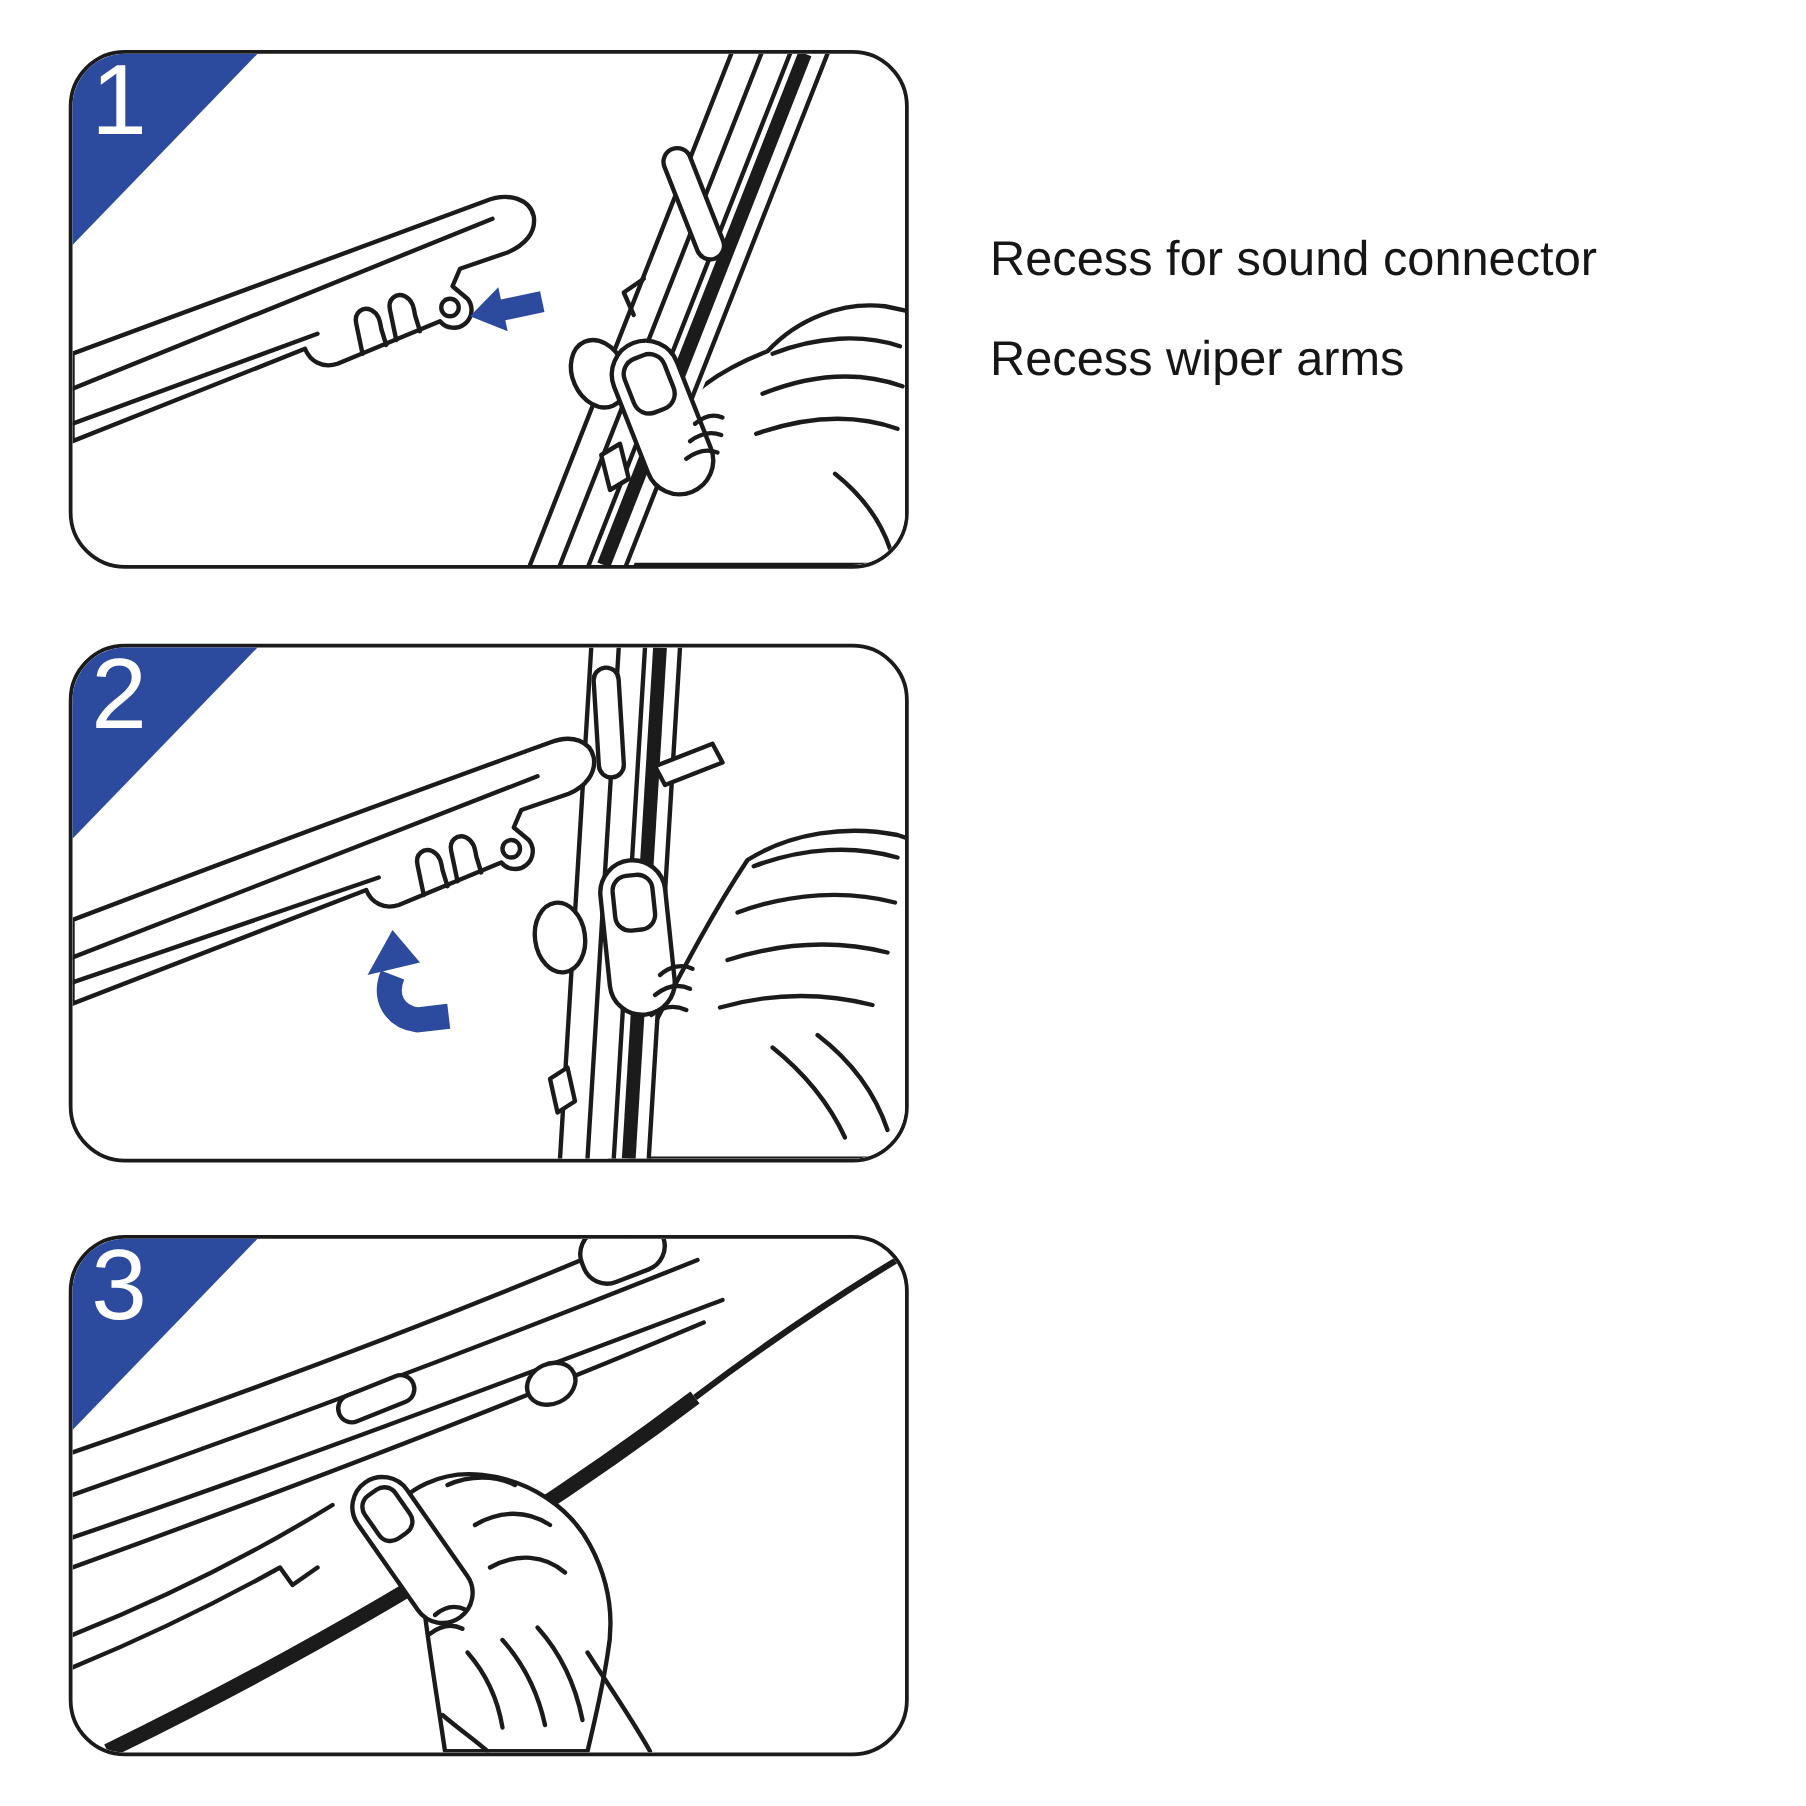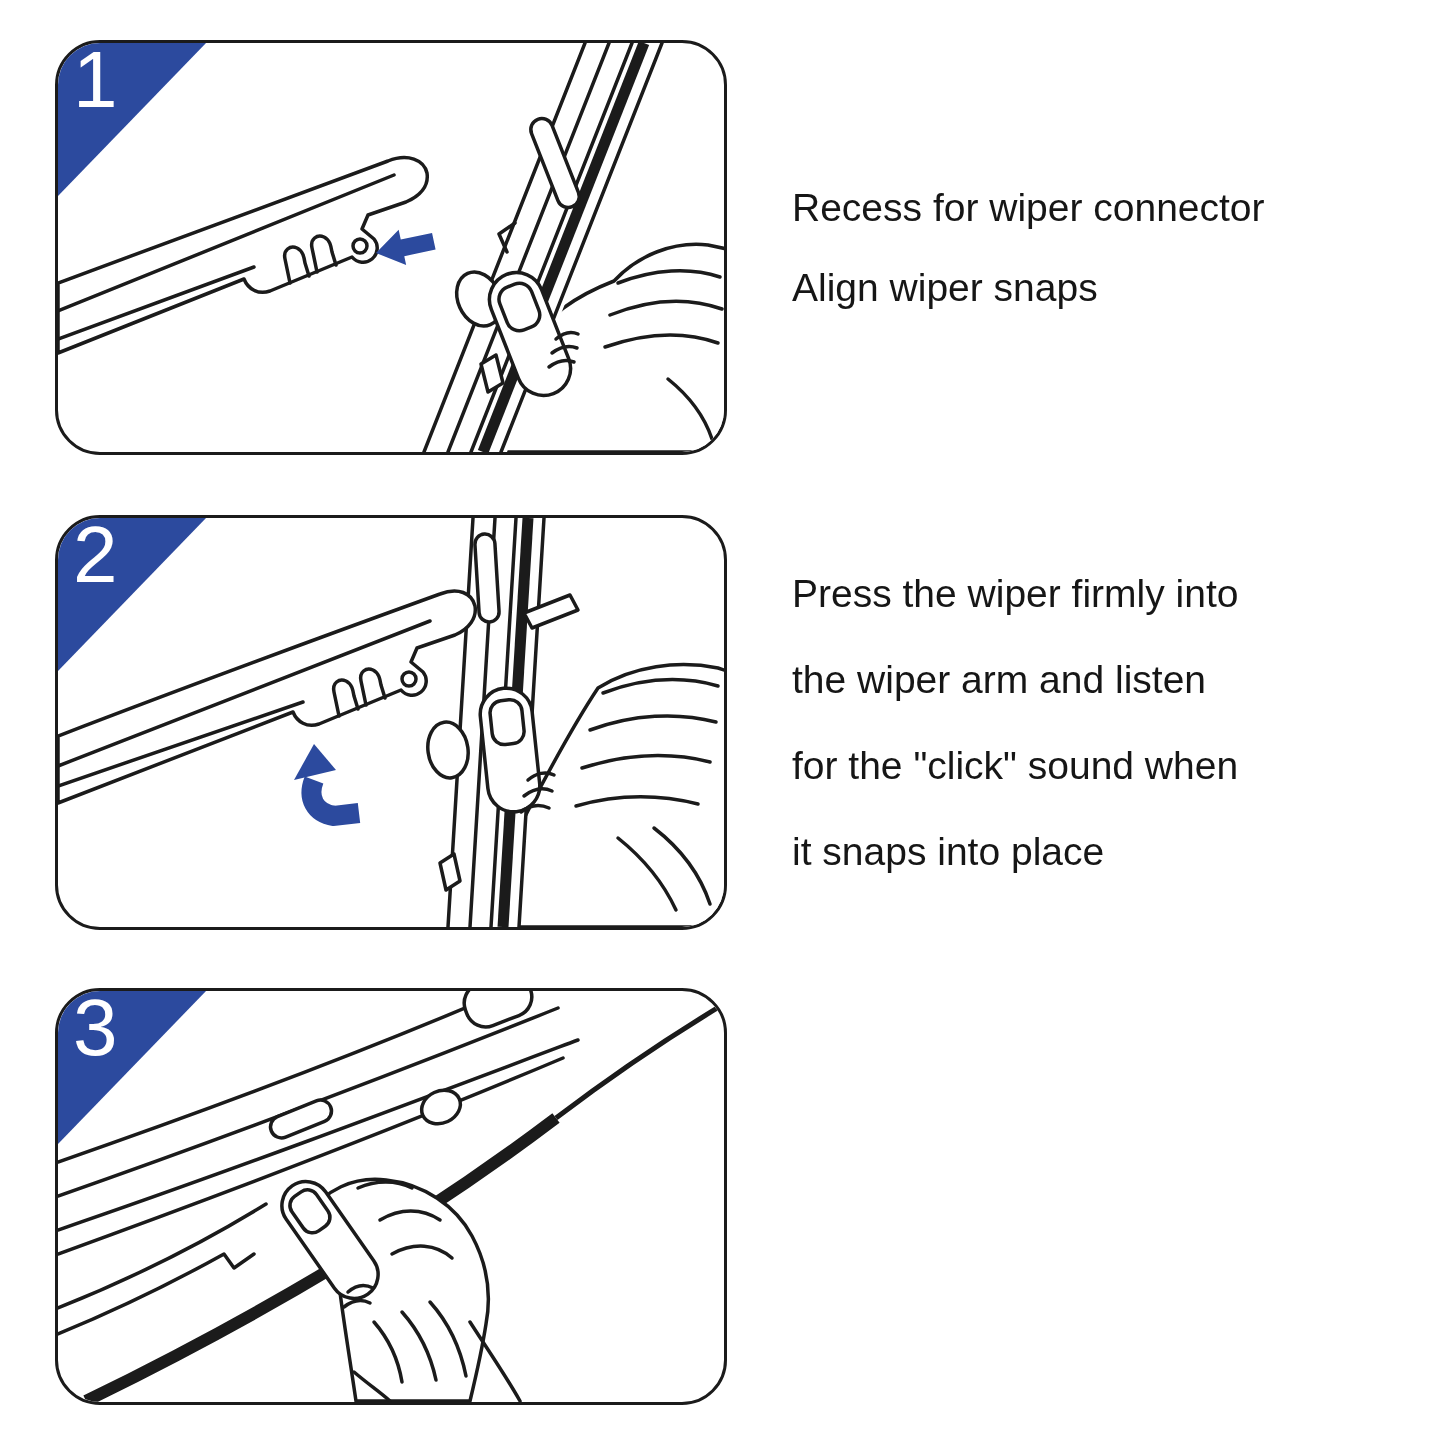--- a/index.html
+++ b/index.html
@@ -82,22 +82,22 @@
         <path class="ln" d="M 498 296 C 505 290 513 288 520 291"></path>
         <path class="ln" d="M 494 310 C 502 304 511 302 519 305"></path>
         <path class="ln" d="M 491 324 C 499 318 508 316 516 319"></path>
       </g>
     </svg>
     <div class="corner">
       <span class="step-num">1</span>
     </div>
   </div>
   <div class="caption caption-1">
-    <p>Recess for wiper connector</p>
-    <p>Align wiper snaps</p>
+    <p>Recess for sound connector</p>
+    <p>Recess wiper arms</p>
   </div>
 
   <div class="panel panel-2">
     <svg class="illus" viewBox="0 0 666 409">
 
       <g>
         <path class="wh" d="M 540 170 C 575 148 620 142 660 150 L 669 153 L 669 409 L 430 409 C 438 366 448 336 462 308 C 480 274 508 218 540 170 Z"></path>
         <path class="ln" d="M 545 175 C 585 160 625 158 660 168"></path>
         <path class="ln" d="M 532 212 C 575 196 620 194 658 204"></path>
         <path class="ln" d="M 524 250 C 568 236 612 234 652 244"></path>
@@ -142,26 +142,20 @@
           <rect class="wh" x="-16" y="-50" width="32" height="44" rx="12"></rect>
         </g>
         <path class="ln" d="M 470 262 C 478 255 488 253 496 257"></path>
         <path class="ln" d="M 466 278 C 475 271 485 269 494 273"></path>
         <path class="ln" d="M 463 294 C 472 287 482 286 491 290"></path>
       </g>
     </svg>
     <div class="corner">
       <span class="step-num">2</span>
     </div>
-  </div>
-  <div class="caption caption-2">
-    <p>Press the wiper firmly into</p>
-    <p>the wiper arm and listen</p>
-    <p>for the "click" sound when</p>
-    <p>it snaps into place</p>
   </div>
 
   <div class="panel panel-3">
     <svg class="illus" viewBox="0 0 666 409">
 
       <g>
         <path class="thick" style="stroke-width:12;" d="M 28 409 C 190 330 350 238 498 126"></path>
         <path class="accln" style="stroke:var(--ink); stroke-width:5;" d="M 498 126 C 556 82 616 42 666 12"></path>
         <path class="ln" d="M 0 316 C 70 288 140 254 208 212"></path>
         <path class="ln" d="M 0 342 C 58 318 112 292 166 262 L 176 276 L 196 262"></path>

